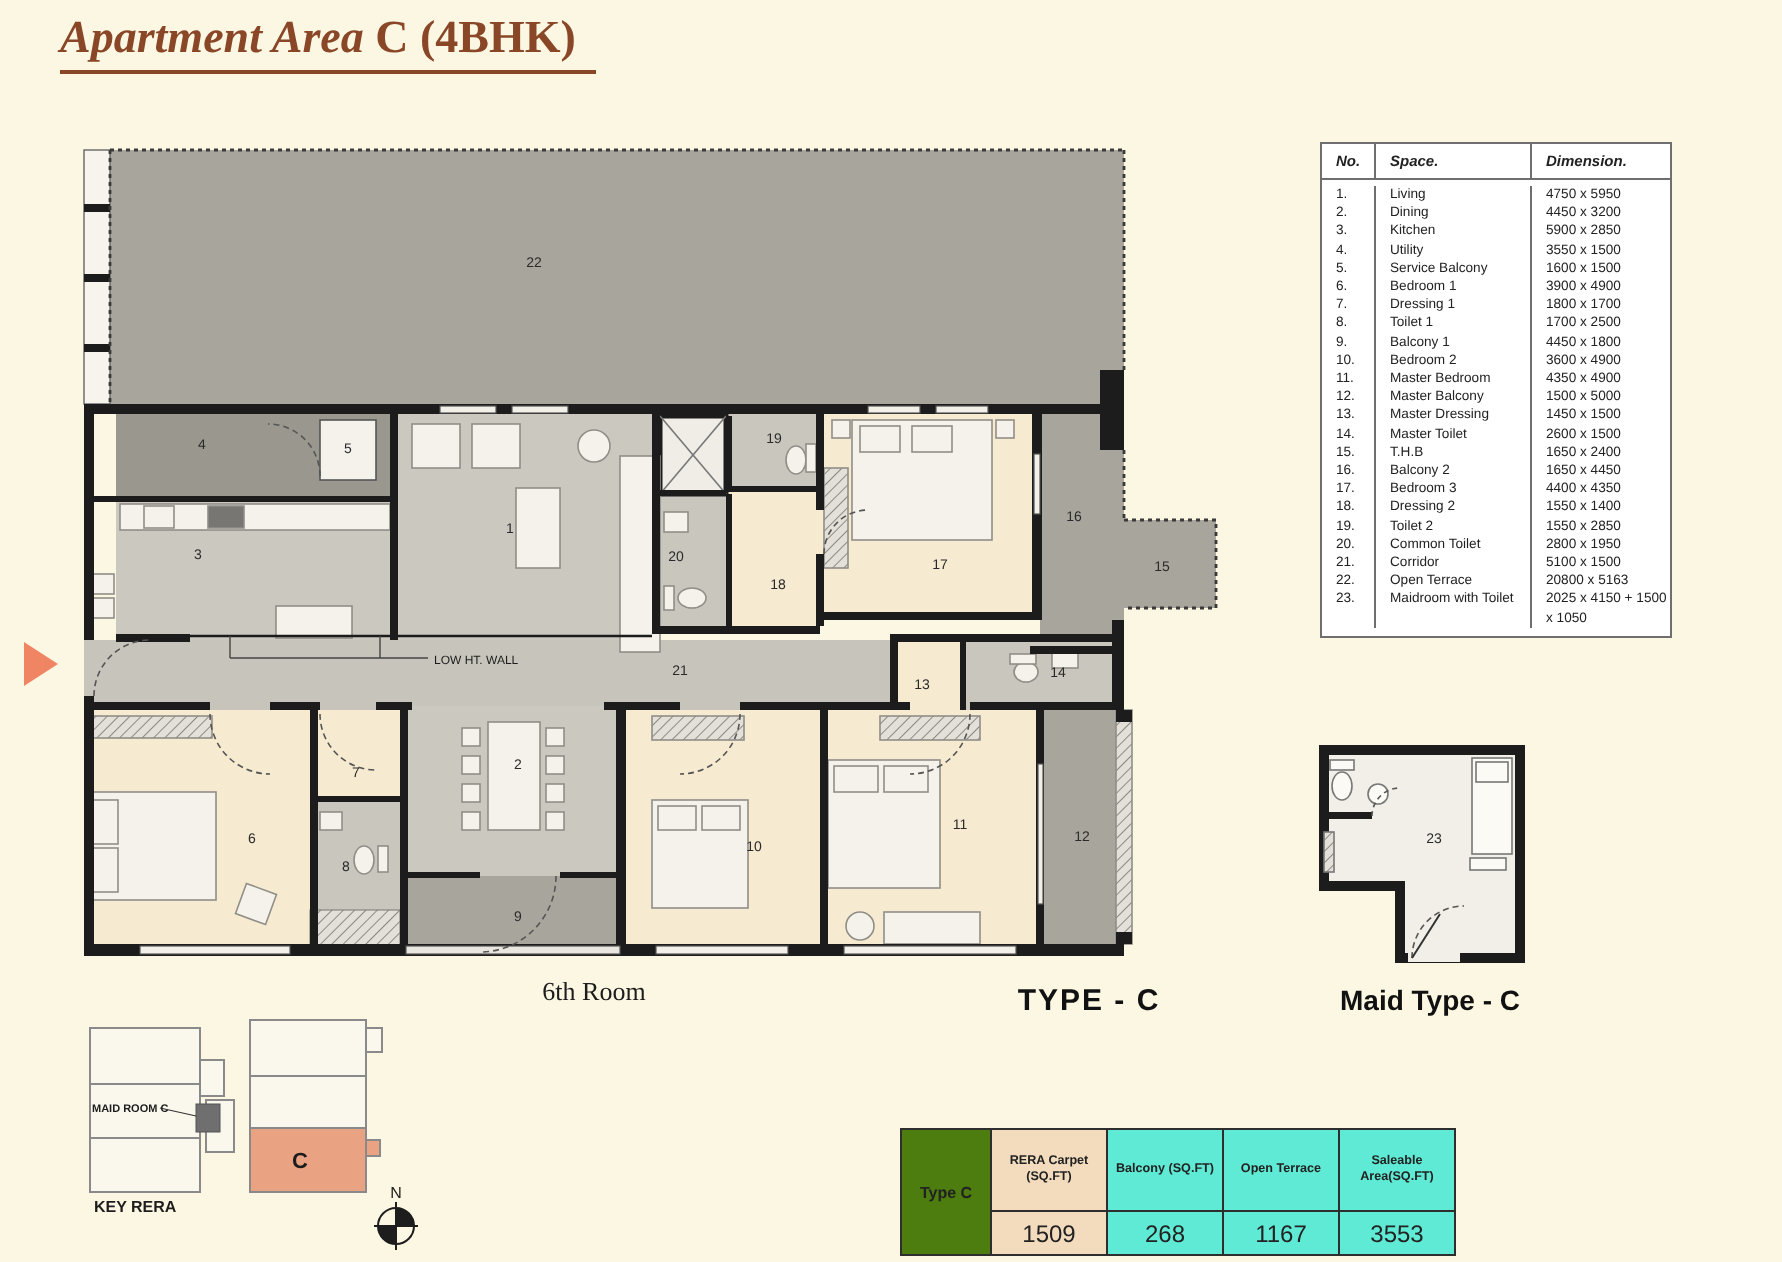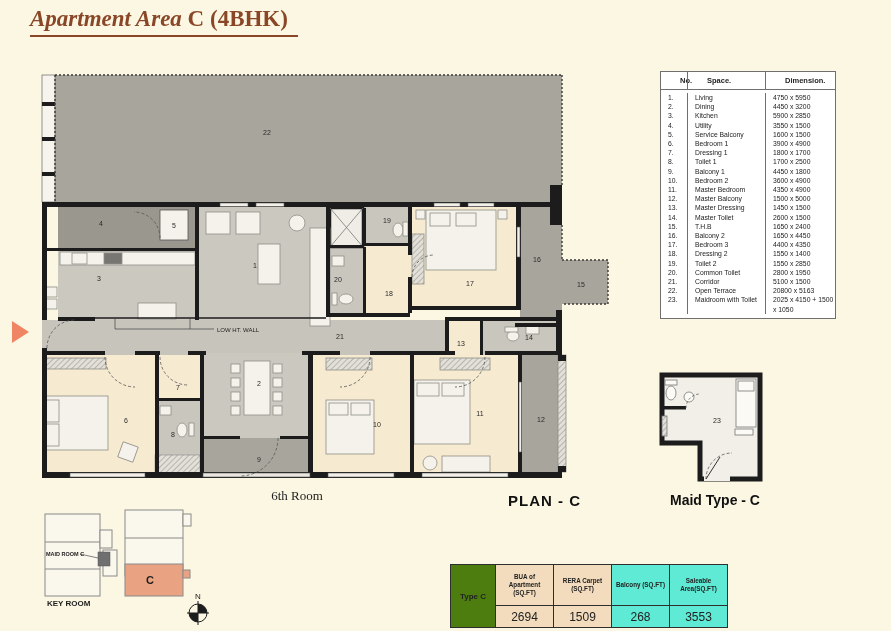--- a/index.html
+++ b/index.html
@@ -49,21 +49,21 @@
   .maid-wrap{position:absolute;left:648px;top:366px;width:125px;height:125px;}
   .maid-no{position:absolute;transform:translate(-50%,-50%);font-size:7px;color:#2a2a2a;}
   
   .legend{
     position:absolute;left:660px;top:71px;width:176px;
     background:#fff;border:1px solid #6f6f6f;box-sizing:border-box;
   }
   .lg-title{font-size:9px;font-weight:bold;padding:5px 8px 4px 8px;border-bottom:1px solid #6f6f6f;}
   .lg-head{display:grid;grid-template-columns:26px 78px 1fr;border-bottom:1px solid #6f6f6f;
     font-size:7.5px;font-weight:bold;}
-  .lg-head span{padding:4px 0 4px 19px;}
+  .lg-head span{padding:4px 0 4px 7px;font-style:italic;}
   .lg-head .c2,.lg-head .c3{border-left:1px solid #6f6f6f;}
   .lg-rows{padding:3px 0 4px 0;}
   .lg-row{display:grid;grid-template-columns:26px 78px 1fr;font-size:6.8px;line-height:9.2px;}
   .lg-row span{padding-left:7px;}
   .lg-row .c2,.lg-row .c3{border-left:1px solid #6f6f6f;}
   
   .key-wrap{position:absolute;left:40px;top:508px;width:160px;height:92px;}
   .key-plan-label{position:absolute;left:47px;top:599px;font-size:8px;font-weight:bold;color:#1d1d1d;}
   .compass{position:absolute;left:185px;top:590px;width:26px;height:38px;}
   
@@ -320,21 +320,21 @@
 
   <span class="room-no" style="left: 330px; top: 274px;">21</span>
 
   <span class="room-no" style="left: 257px; top: 70px;">22</span>
 </div>
 </div>
 
 <div class="entry-arrow"></div>
 
 <div class="floor-label">6th Room</div>
-<div class="type-label">PLAN - C</div>
+<div class="type-label">TYPE - C</div>
 <div class="maid-label">Maid Type - C</div>
 
 <div class="maid-wrap">
   <svg width="125" height="125" viewBox="0 0 125 125">
     <polygon points="14,9 112,9 112,113 52,113 52,77 14,77" fill="#f1efe7" stroke="#1c1c1c" stroke-width="5"></polygon>
     <rect x="14" y="40" width="24" height="3.5" fill="#1c1c1c"></rect>
     <g fill="#fbfaf5" stroke="#777" stroke-width="0.8">
       <ellipse cx="23" cy="27" rx="5" ry="7"></ellipse>
       <rect x="17" y="14" width="12" height="5"></rect>
       <circle cx="41" cy="31" r="5"></circle>
@@ -511,51 +511,51 @@
       <rect x="63" y="42" width="14" height="26"></rect>
     </g>
     <rect x="58" y="44" width="12" height="14" fill="#6f6f6f" stroke="#555" stroke-width="0.5"></rect>
     <rect x="85" y="56" width="58" height="32" fill="#e9a383" stroke="#8a8a8a" stroke-width="1"></rect>
     <rect x="143" y="62" width="7" height="8" fill="#e9a383" stroke="#8a8a8a" stroke-width="1"></rect>
     <line x1="40" y1="46" x2="58" y2="50" stroke="#333" stroke-width="0.6"></line>
     <text x="6" y="48" font-size="5.5" font-weight="bold" fill="#1d1d1d" class="tiny-label">MAID ROOM C</text>
     <text x="110" y="76" font-size="11" font-weight="bold" fill="#1d1d1d" text-anchor="middle" class="tiny-label">C</text>
   </svg>
 </div>
-<div class="key-plan-label">KEY ROOM</div>
+<div class="key-plan-label">KEY RERA</div>
 
 <div class="compass">
   <svg width="26" height="38" viewBox="0 0 26 38">
     <text x="13" y="9" font-size="8" fill="#1d1d1d" text-anchor="middle" class="tiny-label">N</text>
     <circle cx="13" cy="23" r="9" fill="none" stroke="#1d1d1d" stroke-width="1"></circle>
     <line x1="13" y1="11" x2="13" y2="35" stroke="#1d1d1d" stroke-width="1"></line>
     <line x1="2" y1="23" x2="24" y2="23" stroke="#1d1d1d" stroke-width="1"></line>
     <path d="M13,23 L13,14 A9,9 0 0 1 22,23 Z" fill="#1d1d1d"></path>
     <path d="M13,23 L13,32 A9,9 0 0 1 4,23 Z" fill="#1d1d1d"></path>
   </svg>
 </div>
 
 <div class="area-table">
   <div class="at-rowlabel">Type C</div>
   <div style="display:flex;">
-  <div class="at-col tone-peach">
-    <div class="h">BUA of Apartment (SQ.FT)</div>
-    <div class="v">2694</div>
-  </div>
 
   <div class="at-col tone-peach">
     <div class="h">RERA Carpet (SQ.FT)</div>
     <div class="v">1509</div>
   </div>
 
   <div class="at-col tone-gray">
     <div class="h">Balcony (SQ.FT)</div>
     <div class="v">268</div>
   </div>
 
 
+  <div class="at-col tone-gray">
+    <div class="h">Open Terrace</div>
+    <div class="v">1167</div>
+  </div>
 
   <div class="at-col tone-gray">
     <div class="h">Saleable Area(SQ.FT)</div>
     <div class="v">3553</div>
   </div>
 </div>
 </div>
 
 </body></html>

